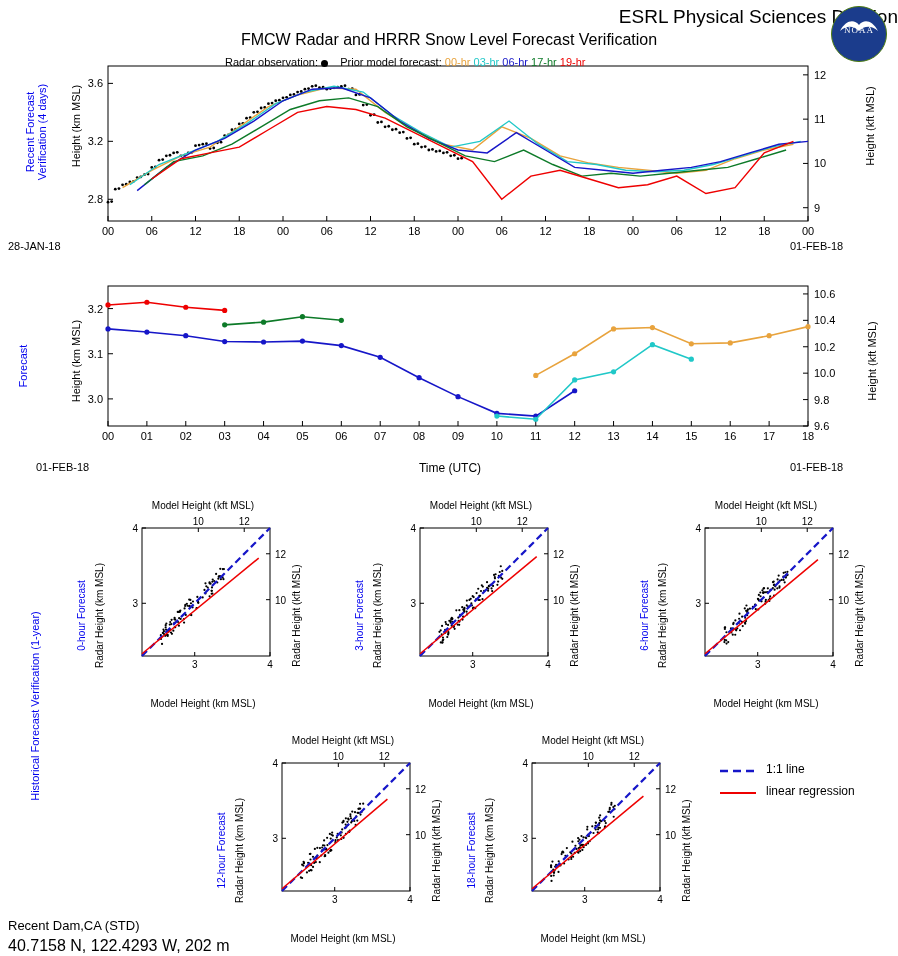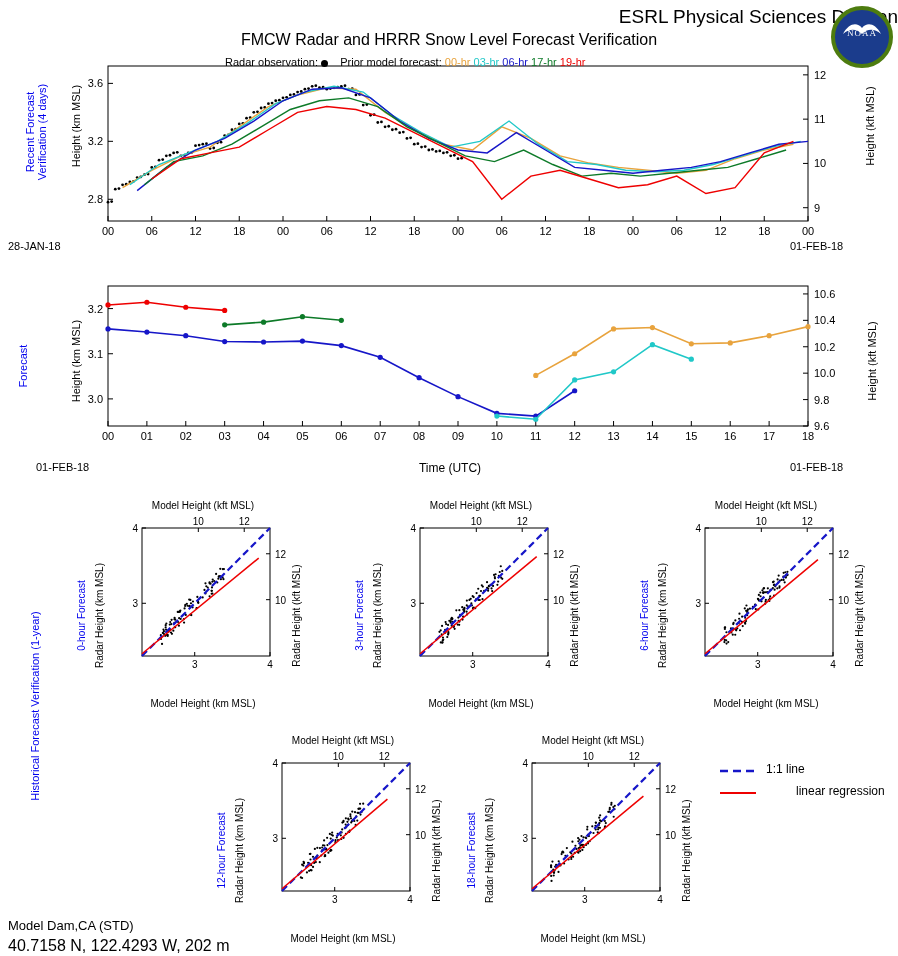--- a/index.html
+++ b/index.html
@@ -6,21 +6,21 @@
   body{width:898px;height:956px;position:relative;font-family:"Liberation Sans",sans-serif;color:#000;overflow:hidden;}
   .abs{position:absolute;}
   .ttl{font-size:19px;text-align:center;width:100%;}
   .sub{font-size:16px;text-align:center;width:100%;}
   .lbl{font-size:12px;}
   .small{font-size:11px;}
   .tiny{font-size:10px;}
   .blue{color:#0000ee;}
   .rot90{transform:rotate(-90deg);}
   .legdot{display:inline-block;width:7px;height:7px;border-radius:50%;background:#000;vertical-align:middle;}
-  .noaa{position:absolute;width:54px;height:54px;border-radius:50%;background:#1b3c8c;border:4px solid #4d7c0f;overflow:hidden;}
+  .noaa{position:absolute;width:54px;height:54px;border-radius:50%;background:#1b3c8c;border:1px solid #4d7c0f;overflow:hidden;}
   .noaa .gull{position:absolute;left:6px;top:10px;width:42px;height:20px;}
   .noaa .txt{position:absolute;left:0;top:18px;width:100%;text-align:center;color:#fff;font-size:9px;letter-spacing:1px;font-family:"Liberation Serif",serif;}
   svg{display:block;}
   text{font-family:"Liberation Sans",sans-serif;}
 </style>
 </head>
 <body>
 
 <div class="abs ttl" style="left:0;top:6px;text-align:right;">ESRL Physical Sciences Division</div>
 <div class="abs sub" style="left:0;top:31px;">FMCW Radar and HRRR Snow Level Forecast Verification</div>
@@ -943,17 +943,17 @@
 <div class="abs tiny" style="left:611px;top:845px;width:150px;text-align:center;transform:rotate(-90deg);">Radar Height (kft MSL)</div>
 
 <div class="abs" style="left:718px;top:762px;">
   <svg width="40" height="14" style="position:absolute;left:0;top:2px;">
     <line x1="2" y1="7" x2="38" y2="7" stroke="#1616c8" stroke-width="2.4" stroke-dasharray="8,5"></line>
   </svg>
   <div class="abs lbl" style="left:48px;top:0px;white-space:nowrap;">1:1 line</div>
   <svg width="40" height="14" style="position:absolute;left:0;top:24px;">
     <line x1="2" y1="7" x2="38" y2="7" stroke="#ee0000" stroke-width="1.8"></line>
   </svg>
-  <div class="abs lbl" style="left:48px;top:22px;white-space:nowrap;margin-left:30px;">linear regression</div>
+  <div class="abs lbl" style="left:48px;top:22px;white-space:nowrap;">linear regression</div>
 </div>
 
-<div class="abs" style="left:8px;top:918px;font-size:13px;">Model Dam,CA (STD)</div>
+<div class="abs" style="left:8px;top:918px;font-size:13px;">Recent Dam,CA (STD)</div>
 <div class="abs" style="left:8px;top:937px;font-size:16px;">40.7158 N, 122.4293 W, 202 m</div>
 
 </body></html>

